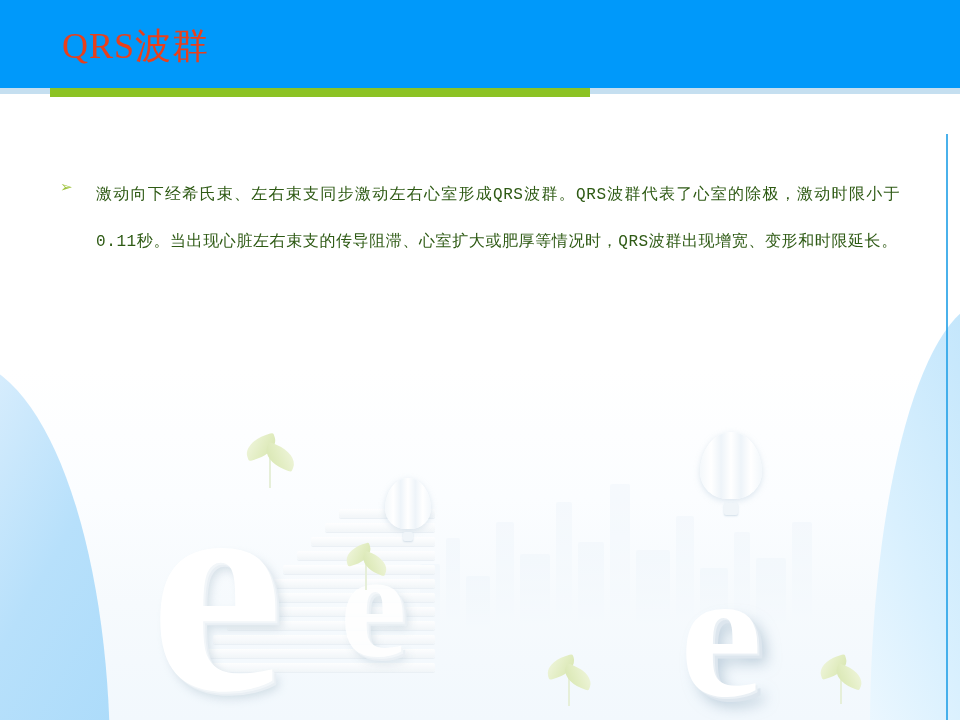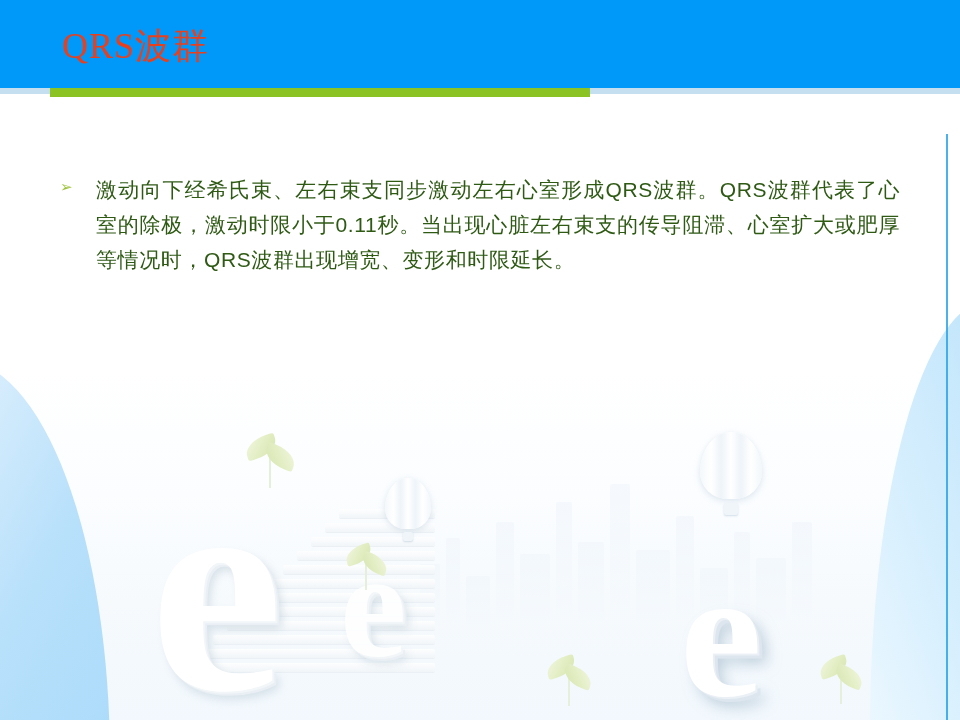--- a/index.html
+++ b/index.html
@@ -257,23 +257,23 @@
     width: 36px;
     padding-top: 8px;
     color: #9dc33a;
     font-size: 15px;
     line-height: 1;
     text-align: left;
   }
   .bullet-text {
     flex: 1 1 auto;
     color: #2e5a14;
-    font-size: 21px;
-    line-height: 35px;
-    font-family: Liberation Sans, sans-serif;
+    font-size: 16px;
+    line-height: 47px;
+    font-family: Liberation Mono, monospace;
     text-align: justify;
     text-justify: inter-ideograph;
     letter-spacing: .6px;
   }
 </style>
 </head>
 <body>
 
 <div id="slide">
 

